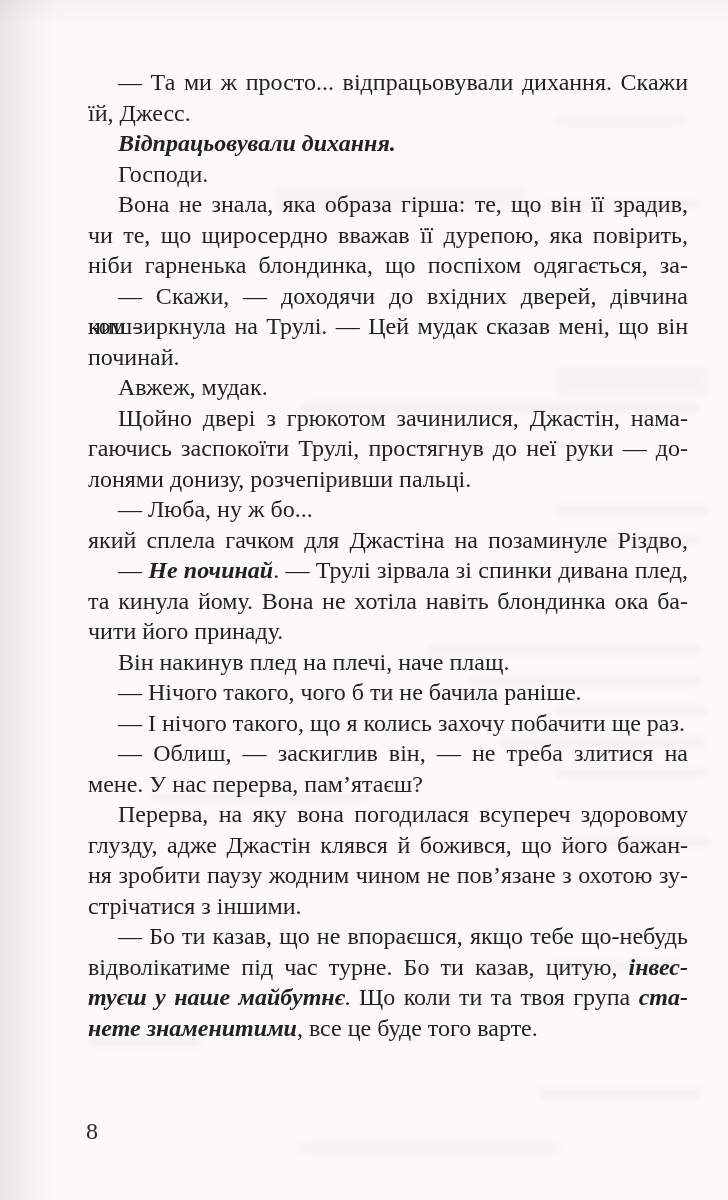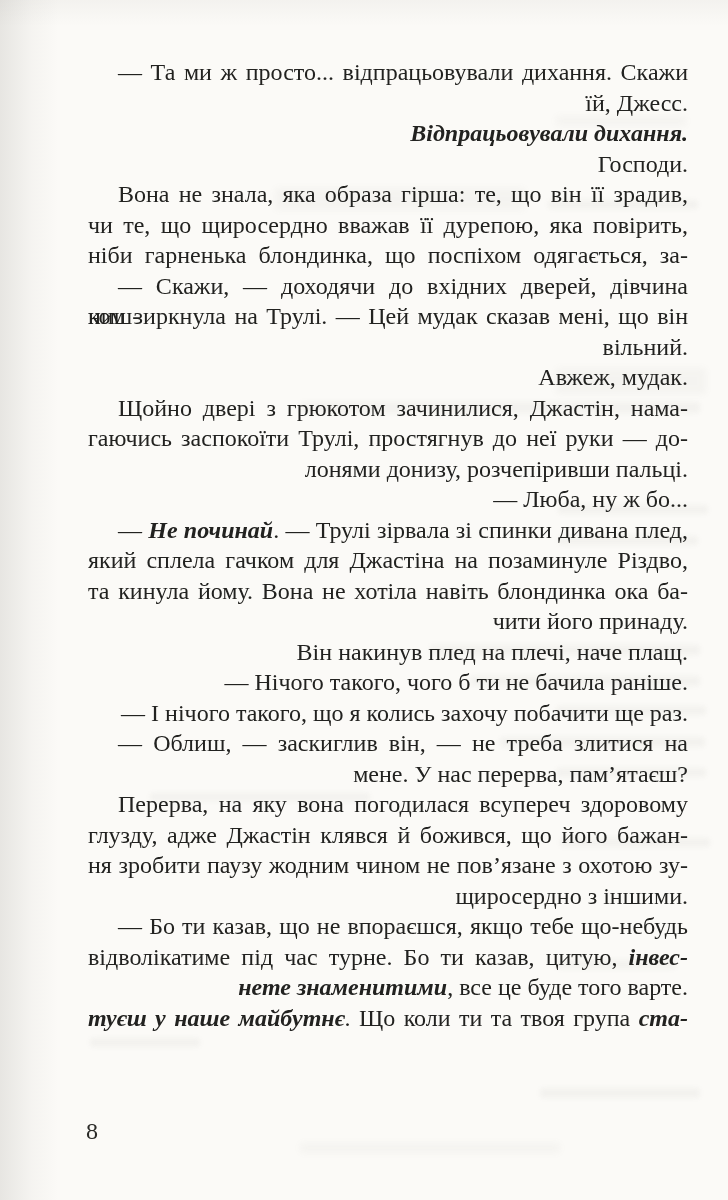--- a/index.html
+++ b/index.html
@@ -41,32 +41,31 @@
     opacity: 0.07;
     filter: blur(2.4px);
     border-radius: 3px;
     pointer-events: none;
   }
   .ghost.big { opacity: 0.055; filter: blur(3.5px); }
 
   .text-block {
     position: absolute;
     left: 88px;
-    top: 57px;
+    top: 67px;
     width: 600px;
     font-size: 24px;
     line-height: 30.5px;
     text-rendering: optimizeLegibility;
   }
   .para { margin: 0; }
   .line {
     height: 30.5px;
     white-space: normal;
     overflow: visible;
-    text-align: right;
   }
   .line.justify {
     text-align: justify;
     text-align-last: justify;
     text-justify: inter-word;
   }
   .line.indent {
     text-indent: 30px;
   }
   .line em { font-style: italic; font-weight: bold; }
@@ -119,61 +118,61 @@
         <div class="line indent"><span>Господи.</span></div>
       </div>
       <div class="para">
         <div class="line justify indent"><span>Вона не знала, яка образа гірша: те, що він її зрадив,</span></div>
         <div class="line justify"><span>чи те, що щиросердно вважав її дурепою, яка повірить,</span></div>
         <div class="line justify"><span>ніби гарненька блондинка, що поспіхом одягається, за-</span></div>
       </div>
       <div class="para">
         <div class="line justify indent"><span>— Скажи, — доходячи до вхідних дверей, дівчина ниш-</span></div>
         <div class="line justify"><span>ком зиркнула на Трулі. — Цей мудак сказав мені, що він</span></div>
-        <div class="line"><span>вільний.</span></div>
+        <div class="line"><span>починай.</span></div>
       </div>
       <div class="para">
         <div class="line indent"><span>Авжеж, мудак.</span></div>
       </div>
       <div class="para">
         <div class="line justify indent"><span>Щойно двері з грюкотом зачинилися, Джастін, нама-</span></div>
         <div class="line justify"><span>гаючись заспокоїти Трулі, простягнув до неї руки — до-</span></div>
         <div class="line"><span>лонями донизу, розчепіривши пальці.</span></div>
       </div>
       <div class="para">
         <div class="line indent"><span>— Люба, ну ж бо...</span></div>
       </div>
       <div class="para">
+        <div class="line justify"><span>який сплела гачком для Джастіна на позаминуле Різдво,</span></div>
         <div class="line justify indent"><span>— </span><em>Не починай</em><span>. — Трулі зірвала зі спинки дивана плед,</span></div>
-        <div class="line justify"><span>який сплела гачком для Джастіна на позаминуле Різдво,</span></div>
         <div class="line justify"><span>та кинула йому. Вона не хотіла навіть блондинка ока ба-</span></div>
         <div class="line"><span>чити його принаду.</span></div>
       </div>
       <div class="para">
         <div class="line indent"><span>Він накинув плед на плечі, наче плащ.</span></div>
       </div>
       <div class="para">
         <div class="line indent"><span>— Нічого такого, чого б ти не бачила раніше.</span></div>
       </div>
       <div class="para">
         <div class="line indent"><span>— І нічого такого, що я колись захочу побачити ще раз.</span></div>
       </div>
       <div class="para">
         <div class="line justify indent"><span>— Облиш, — заскиглив він, — не треба злитися на</span></div>
         <div class="line"><span>мене. У нас перерва, пам’ятаєш?</span></div>
       </div>
       <div class="para">
         <div class="line justify indent"><span>Перерва, на яку вона погодилася всупереч здоровому</span></div>
         <div class="line justify"><span>глузду, адже Джастін клявся й божився, що його бажан-</span></div>
         <div class="line justify"><span>ня зробити паузу жодним чином не пов’язане з охотою зу-</span></div>
-        <div class="line"><span>щиросердно з іншими.</span></div>
+        <div class="line"><span>стрічатися з іншими.</span></div>
       </div>
       <div class="para">
         <div class="line justify indent"><span>— Бо ти казав, що не впораєшся, якщо тебе що-небудь</span></div>
         <div class="line justify"><span>відволікатиме під час турне. Бо ти казав, цитую, </span><em>інвес-</em></div>
+        <div class="line justify"><em>туєш у наше майбутнє</em><span>. Що коли ти та твоя група </span><em>ста-</em></div>
         <div class="line"><em>нете знаменитими</em><span>, все це буде того варте.</span></div>
-        <div class="line justify"><em>туєш у наше майбутнє</em><span>. Що коли ти та твоя група </span><em>ста-</em></div>
       </div>
     </div>
 
   <div class="page-number">8</div>
 
 </div>
 
 </body></html>

